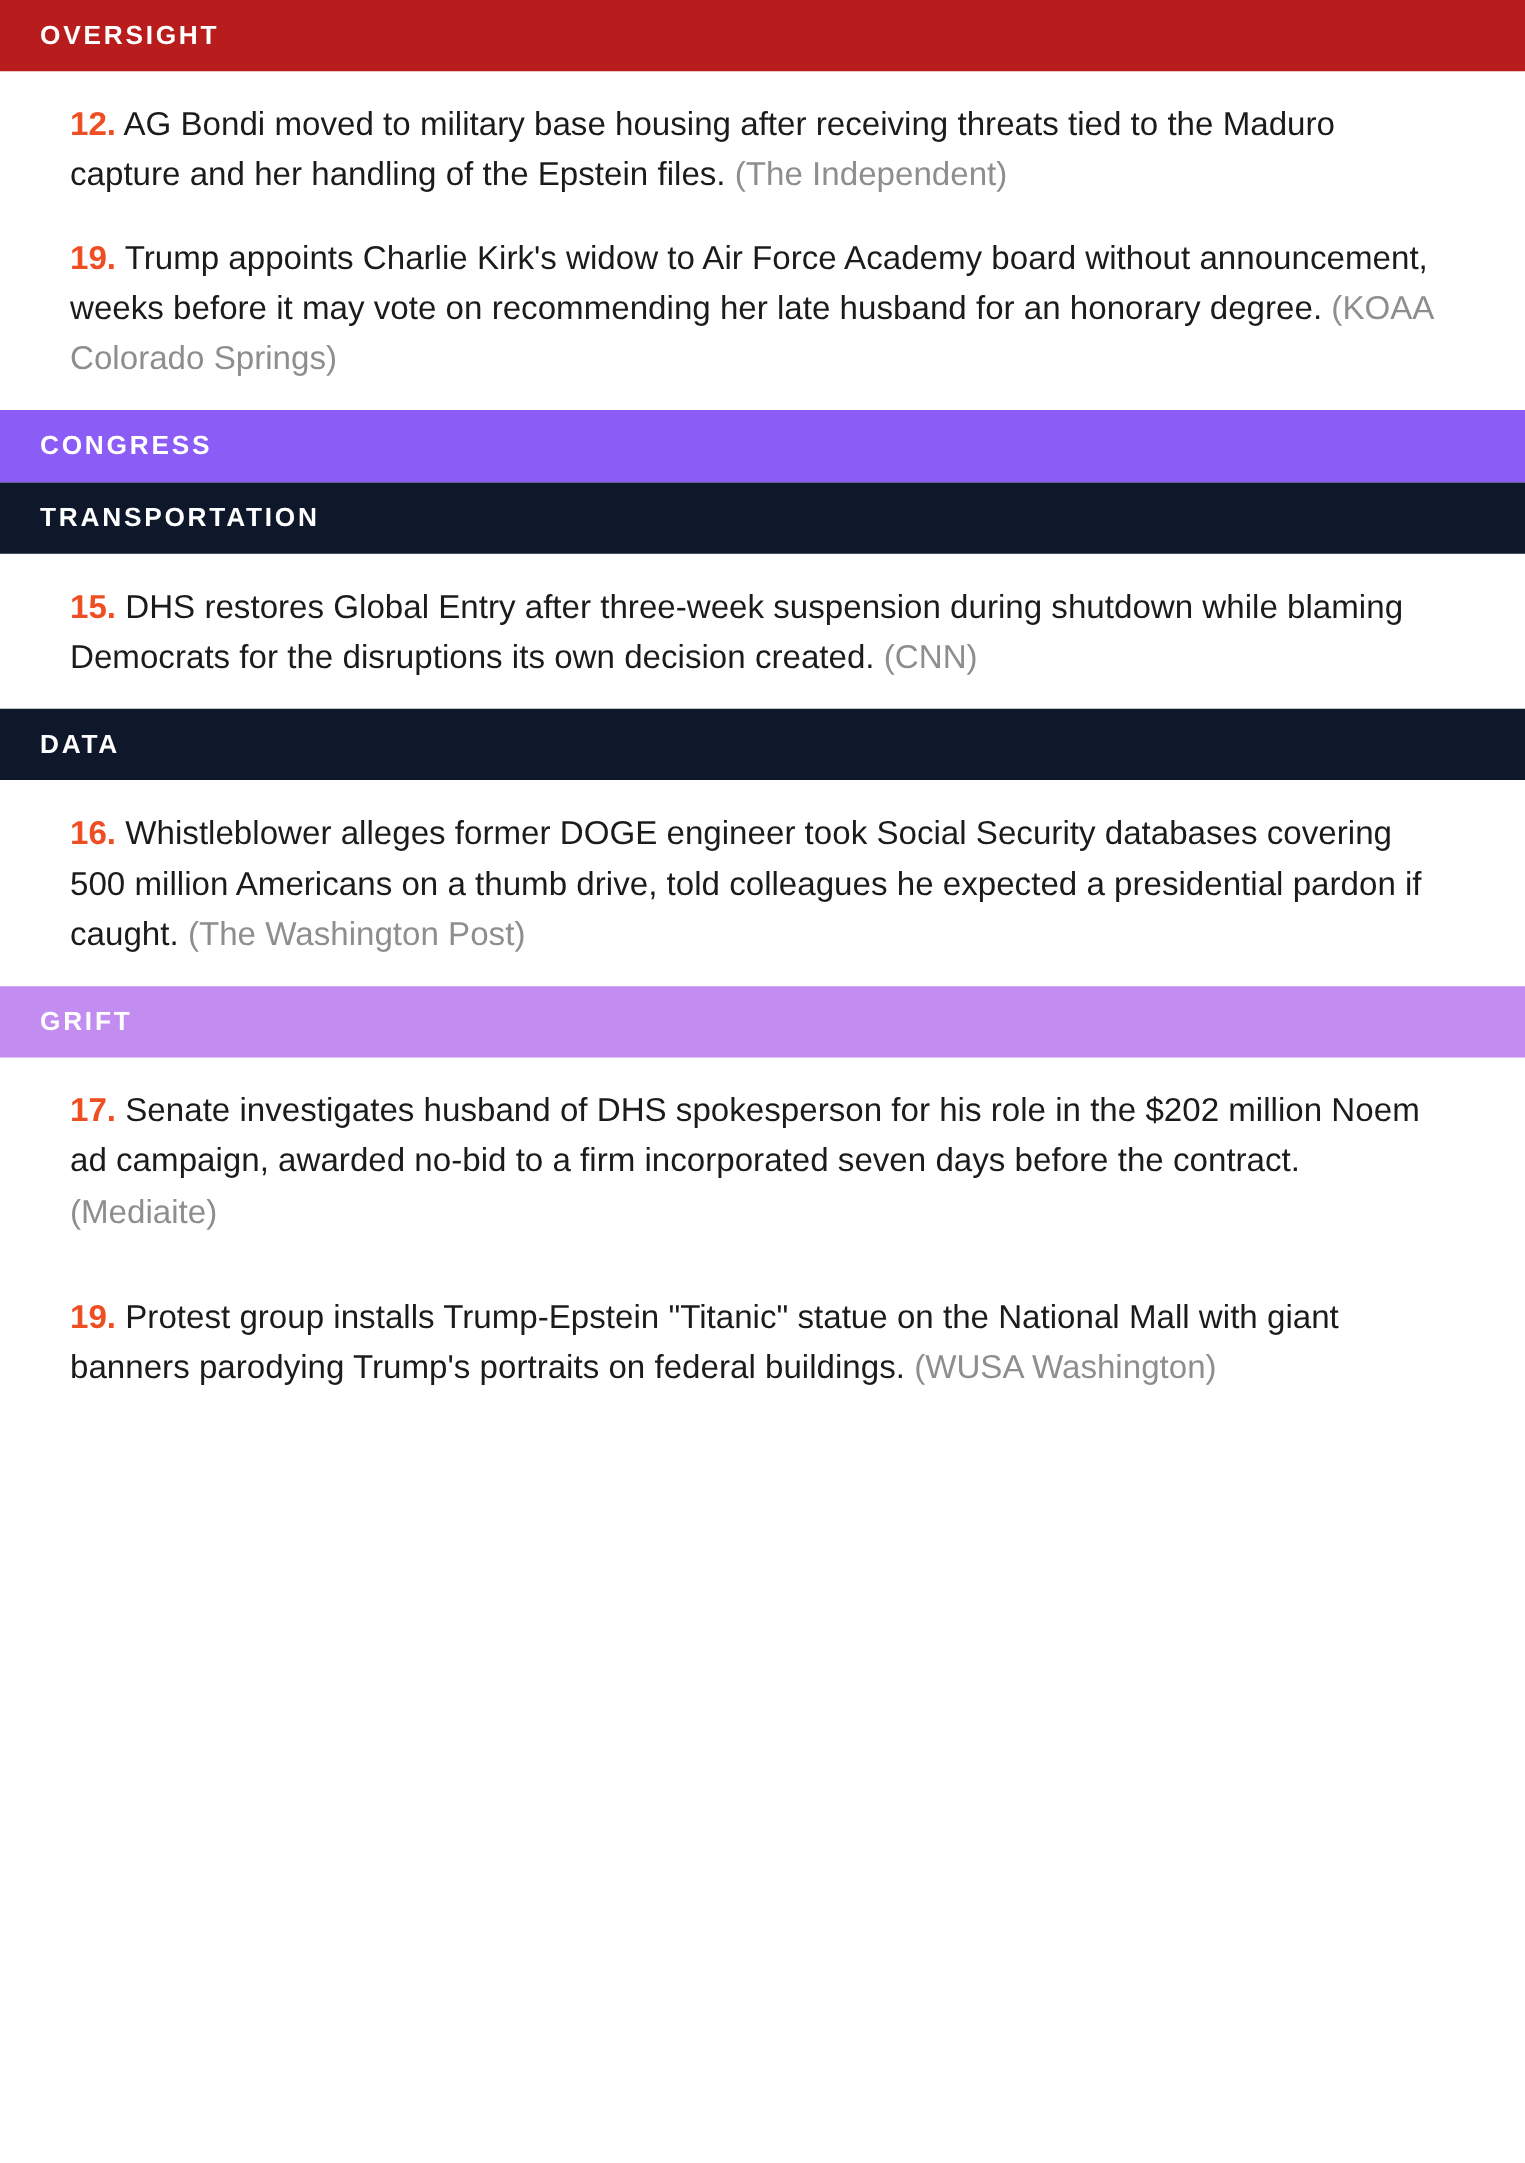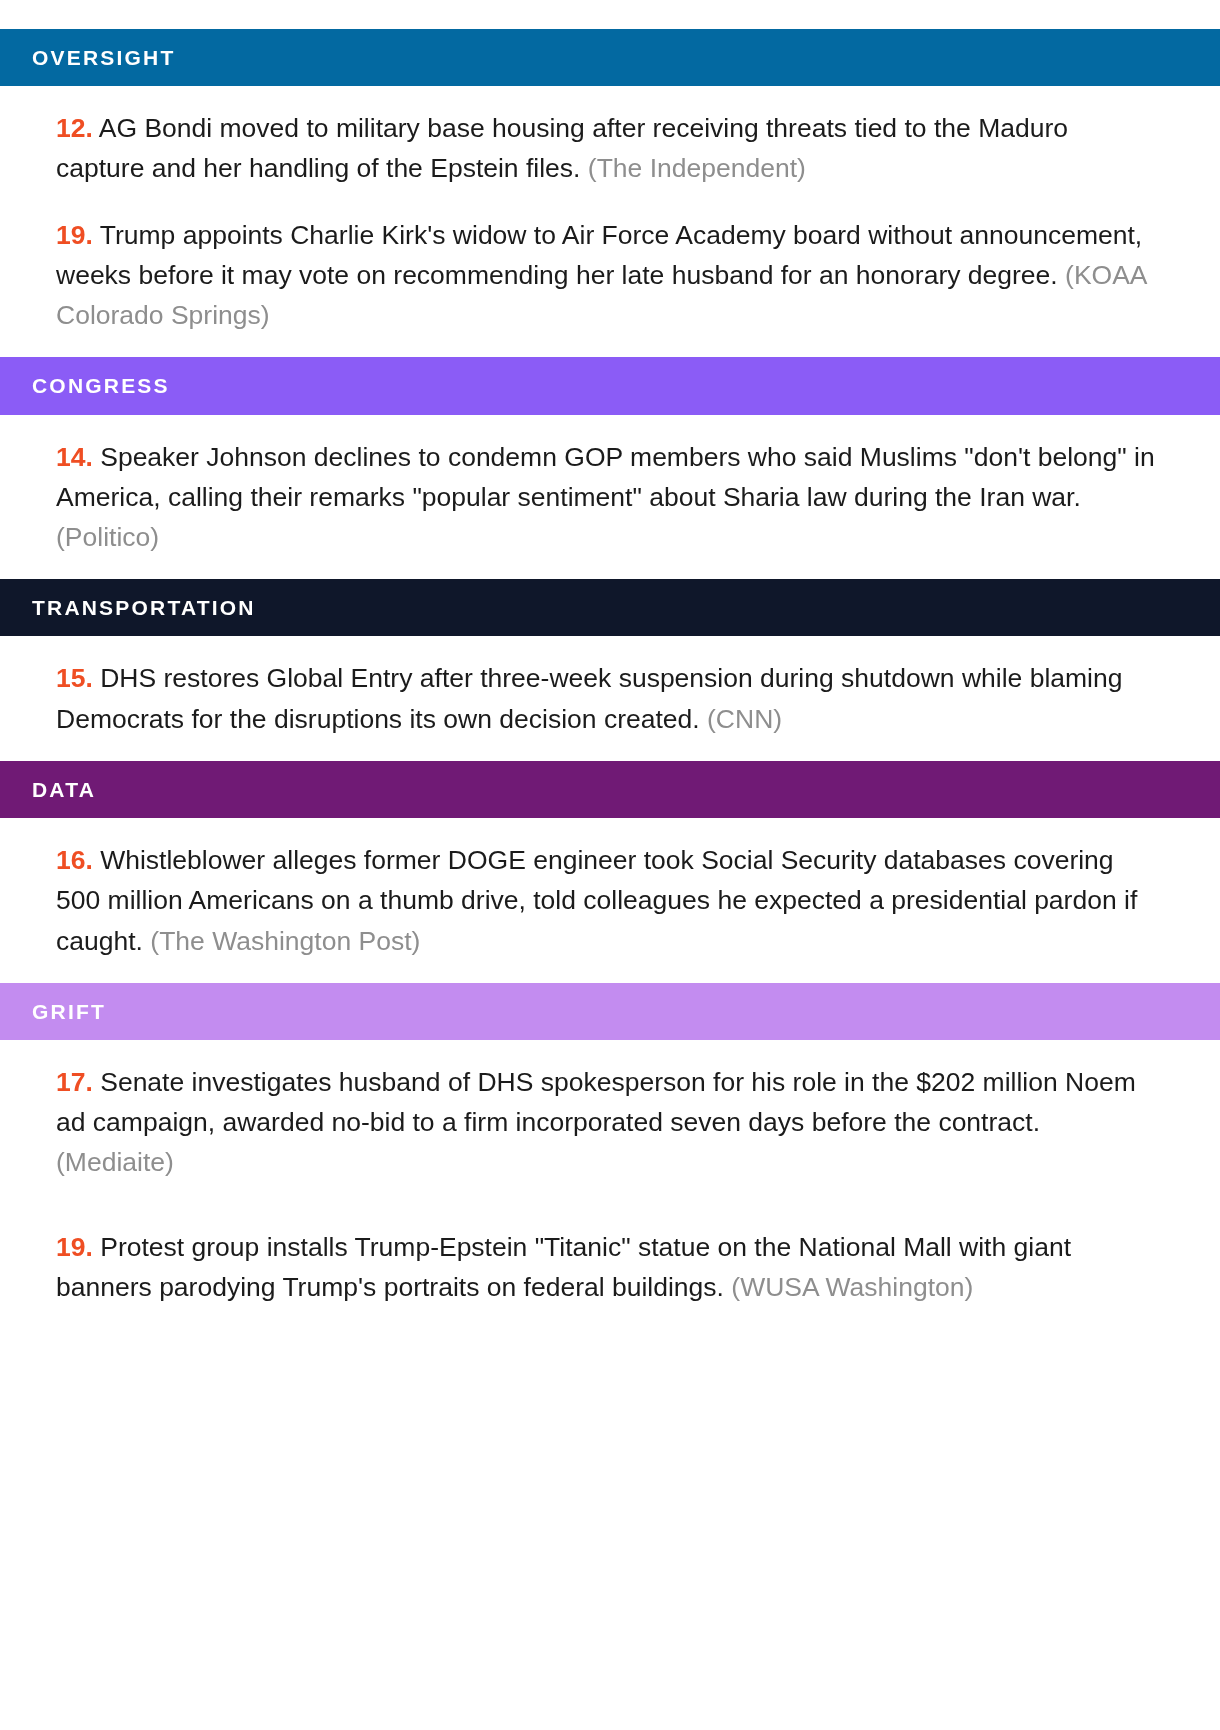--- a/index.html
+++ b/index.html
@@ -51,40 +51,37 @@
   .item-source {
     color: #8e8e8e;
   }
 </style>
 </head>
 <body>
 
 <div class="page">
   <div id="sections-root">
       <div class="section">
-        <div class="section-header" style="background: #0369a1; margin-top: 29px;">OVERSIGHT</div>
+        <div class="section-header" style="background: #b91c1c;">OVERSIGHT</div>
         <div class="section-body">
           <p class="item"><span class="item-num">12.</span> <span>AG Bondi moved to military base housing after receiving threats tied to the Maduro capture and her handling of the Epstein files.</span> <span class="item-source">(The Independent)</span></p>
           <p class="item"><span class="item-num">19.</span> <span>Trump appoints Charlie Kirk's widow to Air Force Academy board without announcement, weeks before it may vote on recommending her late husband for an honorary degree.</span> <span class="item-source">(KOAA Colorado Springs)</span></p>
         </div>
       </div>
       <div class="section">
         <div class="section-header" style="background: #8b5cf6;">CONGRESS</div>
-        <div class="section-body">
-          <p class="item"><span class="item-num">14.</span> <span>Speaker Johnson declines to condemn GOP members who said Muslims "don't belong" in America, calling their remarks "popular sentiment" about Sharia law during the Iran war.</span> <span class="item-source">(Politico)</span></p>
-        </div>
       </div>
       <div class="section">
         <div class="section-header" style="background: #0f172a;">TRANSPORTATION</div>
         <div class="section-body">
           <p class="item"><span class="item-num">15.</span> <span>DHS restores Global Entry after three-week suspension during shutdown while blaming Democrats for the disruptions its own decision created.</span> <span class="item-source">(CNN)</span></p>
         </div>
       </div>
       <div class="section">
-        <div class="section-header" style="background: #701a75;">DATA</div>
+        <div class="section-header" style="background: #0f172a;">DATA</div>
         <div class="section-body">
           <p class="item"><span class="item-num">16.</span> <span>Whistleblower alleges former DOGE engineer took Social Security databases covering 500 million Americans on a thumb drive, told colleagues he expected a presidential pardon if caught.</span> <span class="item-source">(The Washington Post)</span></p>
         </div>
       </div>
       <div class="section">
         <div class="section-header" style="background: rgb(195, 140, 240);">GRIFT</div>
         <div class="section-body">
           <p class="item"><span class="item-num">17.</span> <span>Senate investigates husband of DHS spokesperson for his role in the $202 million Noem ad campaign, awarded no-bid to a firm incorporated seven days before the contract.</span> <span class="item-source">(Mediaite)</span></p>
         </div>
       </div>

